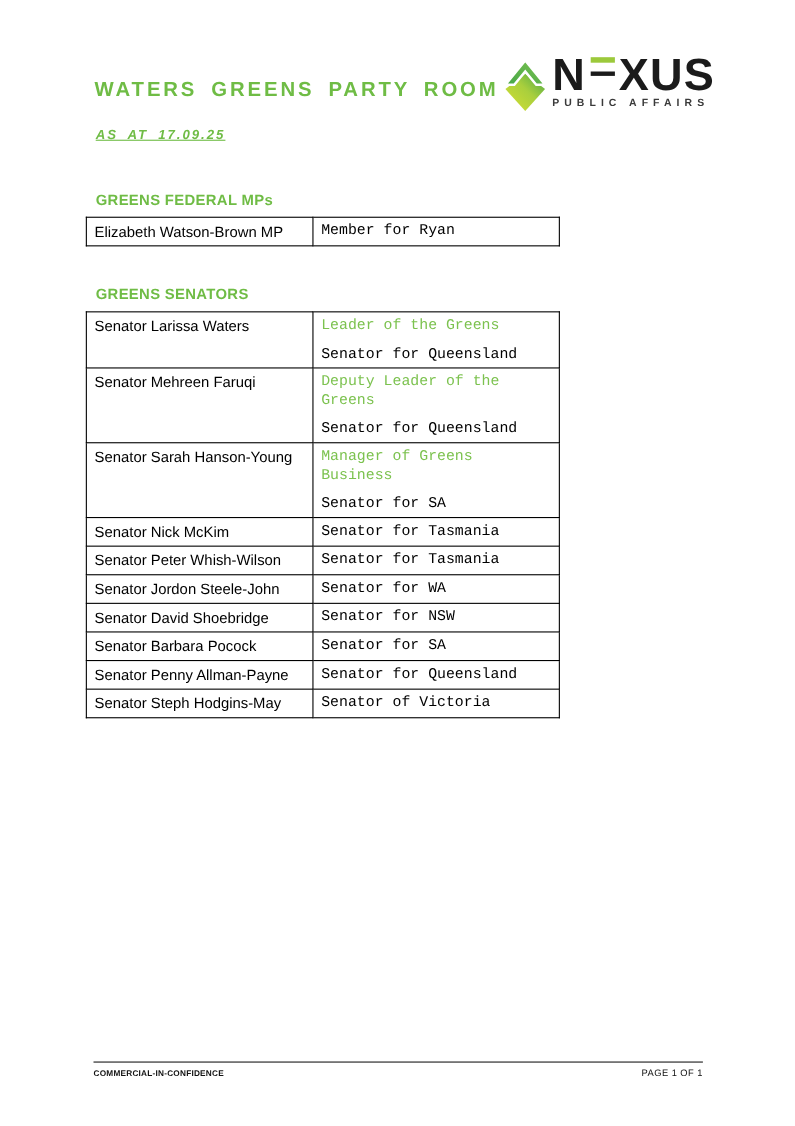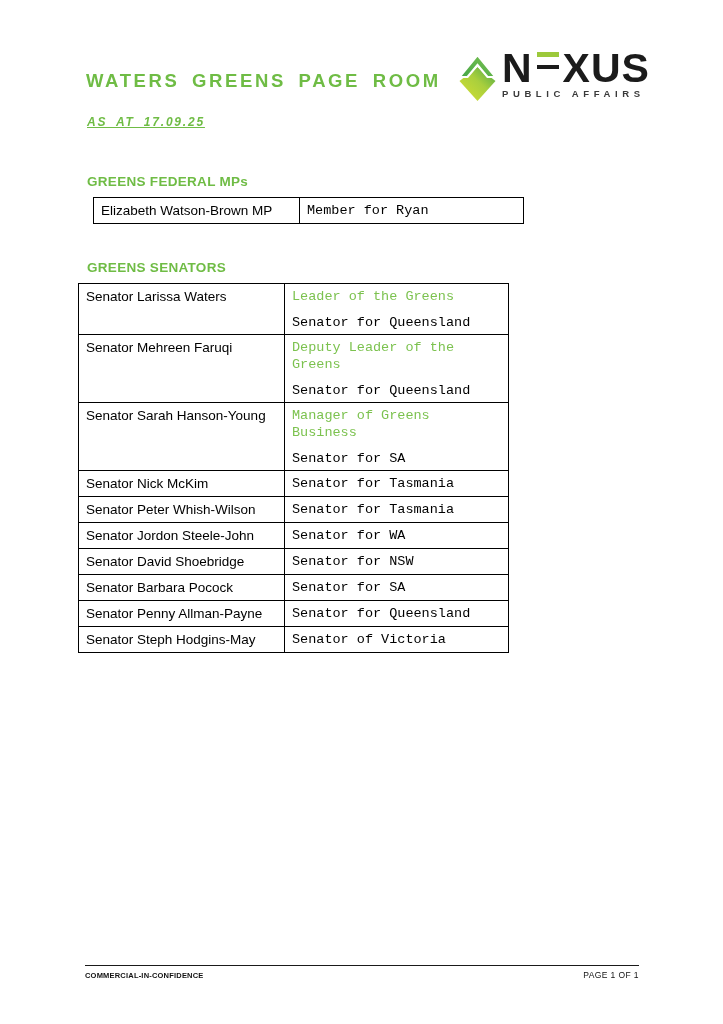--- a/index.html
+++ b/index.html
@@ -94,21 +94,21 @@
   #heading-senators { top: 260px; }
 
   table.member-table {
     position: absolute;
     left: 78px;
     width: 430px;
     border-collapse: collapse;
     table-layout: fixed;
     font-size: 13.5px;
   }
-  #table-mps { top: 197px; margin-left: 15px; }
+  #table-mps { top: 197px; }
   #table-senators { top: 283px; padding-left: 47px; }
 
   .member-table td {
     border: 1px solid #000;
     vertical-align: top;
     padding: 4px 6px 3px 7px;
     height: 26px;
     line-height: 17px;
   }
   .member-table td.name-cell { width: 206px; }
@@ -140,21 +140,21 @@
     font-weight: normal;
     letter-spacing: 0.4px;
     color: #111;
   }
 </style>
 </head>
 <body>
 
 <div class="page">
 
-  <div class="doc-title">WATERS GREENS PAGE ROOM</div>
+  <div class="doc-title">WATERS GREENS PARTY ROOM</div>
   <div class="as-at">AS AT 17.09.25</div>
 
   <div class="logo">
     <svg class="logo-icon" viewBox="0 0 40 50">
       <defs>
         <linearGradient id="gTop" x1="0" y1="1" x2="1" y2="0">
           <stop offset="0" stop-color="#45a648"></stop>
           <stop offset="1" stop-color="#7cc24f"></stop>
         </linearGradient>
         <linearGradient id="gBot" x1="0" y1="1" x2="1" y2="0">

